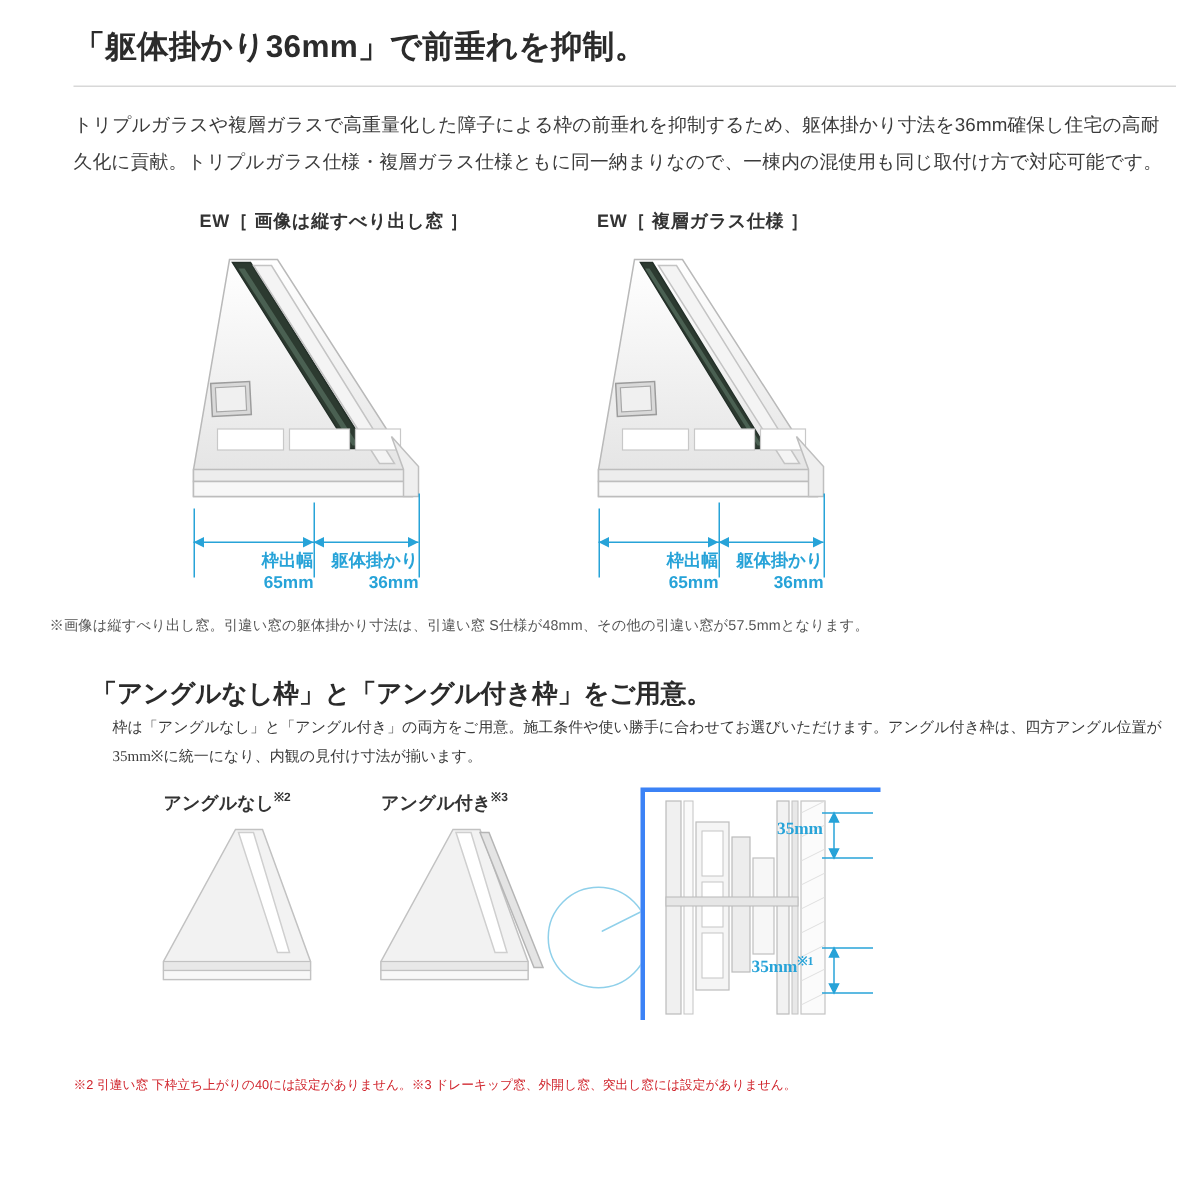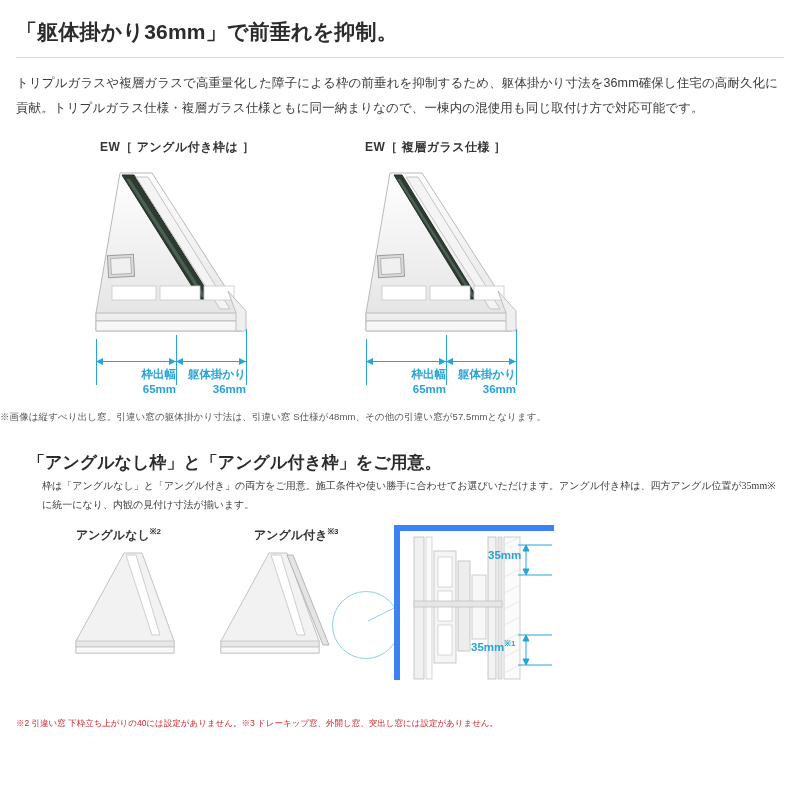--- a/index.html
+++ b/index.html
@@ -5,21 +5,21 @@
   * { box-sizing: border-box; }
   html, body { margin:0; padding:0; }
   body {
     width: 800px; height: 800px;
     background: #ffffff;
     font-family: "Liberation Sans", sans-serif;
     color: #333333;
     overflow: hidden;
     position: relative;
   }
-  .page { position: relative; width: 800px; height: 800px; }
+  .page { position: relative; width: 800px; height: 800px; padding-left: 33px; }
 
   
   .sec1 { padding: 14px 16px 0 16px; }
   .headline {
     font-size: 21px;
     font-weight: bold;
     color: #2b2b2b;
     letter-spacing: 0.2px;
     margin: 4px 0 0 0;
     line-height: 1.3;
@@ -101,22 +101,23 @@
     font-weight: bold;
     color: #333;
     white-space: nowrap;
   }
   .sup { font-size: 8px; vertical-align: super; font-weight: bold; }
 
   .detail-box {
     position: absolute;
     left: 378px; top: 0px;
     width: 160px; height: 155px;
-    border: 6px solid #3b82f6;
+    border: 3px solid #3b82f6;
     background: #fafcfe;
+    font-family: Liberation Serif, serif;
   }
   .blue-text {
     position:absolute;
     color:#27a3d8;
     font-size: 11.5px;
     font-weight: bold;
     white-space: nowrap;
   }
   .circle-call {
     position:absolute;
@@ -139,21 +140,21 @@
 <div class="page">
 
   <div class="sec1">
     <h1 class="headline">「躯体掛かり36mm」で前垂れを抑制。</h1>
     <div class="rule"></div>
     <p class="body-text">トリプルガラスや複層ガラスで高重量化した障子による枠の前垂れを抑制するため、躯体掛かり寸法を36mm確保し住宅の高耐久化に貢献。トリプルガラス仕様・複層ガラス仕様ともに同一納まりなので、一棟内の混使用も同じ取付け方で対応可能です。</p>
   </div>
 
   <div class="fig-row">
 
-    <div class="fig-caption cap-left">EW［ アングル付き枠は ］</div>
+    <div class="fig-caption cap-left">EW［ 画像は縦すべり出し窓 ］</div>
     <div class="fig-caption cap-right">EW［ 複層ガラス仕様 ］</div>
 
     <div class="fig-box fig-left">
       <svg width="270" height="200" viewBox="0 0 270 200">
         <defs>
           <linearGradient id="gw1" x1="0" y1="0" x2="0" y2="1">
             <stop offset="0%" stop-color="#ffffff"></stop>
             <stop offset="100%" stop-color="#e2e2e2"></stop>
           </linearGradient>
         </defs>
@@ -252,21 +253,21 @@
 
   <div class="sec2" style="margin-top:2px;">
     <h2 class="headline2">「アングルなし枠」と「アングル付き枠」をご用意。</h2>
     <p class="body-text2">枠は「アングルなし」と「アングル付き」の両方をご用意。施工条件や使い勝手に合わせてお選びいただけます。アングル付き枠は、四方アングル位置が35mm※に統一になり、内観の見付け寸法が揃います。</p>
 
     <div class="sec2-figs">
 
       <div class="sub-cap" style="left:60px; top:0;">
         <span>アングルなし</span><span class="sup">※2</span>
       </div>
-      <div class="sub-cap" style="left:205px; top:0;margin-left:33px;">
+      <div class="sub-cap" style="left:205px; top:0;">
         <span>アングル付き</span><span class="sup">※3</span>
       </div>
 
       <div style="position:absolute; left:40px; top:24px;">
         <svg width="150" height="120" viewBox="0 0 150 120">
           <polygon points="68,4 86,4 118,92 118,104 20,104 20,92" fill="#f2f2f2" stroke="#c2c2c2" stroke-width="1"></polygon>
           <polygon points="70,6 80,6 104,86 96,86" fill="#ffffff" stroke="#cfcfcf" stroke-width="1"></polygon>
           <rect x="20" y="92" width="98" height="6" fill="#e8e8e8" stroke="#c2c2c2" stroke-width="0.8"></rect>
           <rect x="20" y="98" width="98" height="6" fill="#f8f8f8" stroke="#c2c2c2" stroke-width="0.8"></rect>
         </svg>

